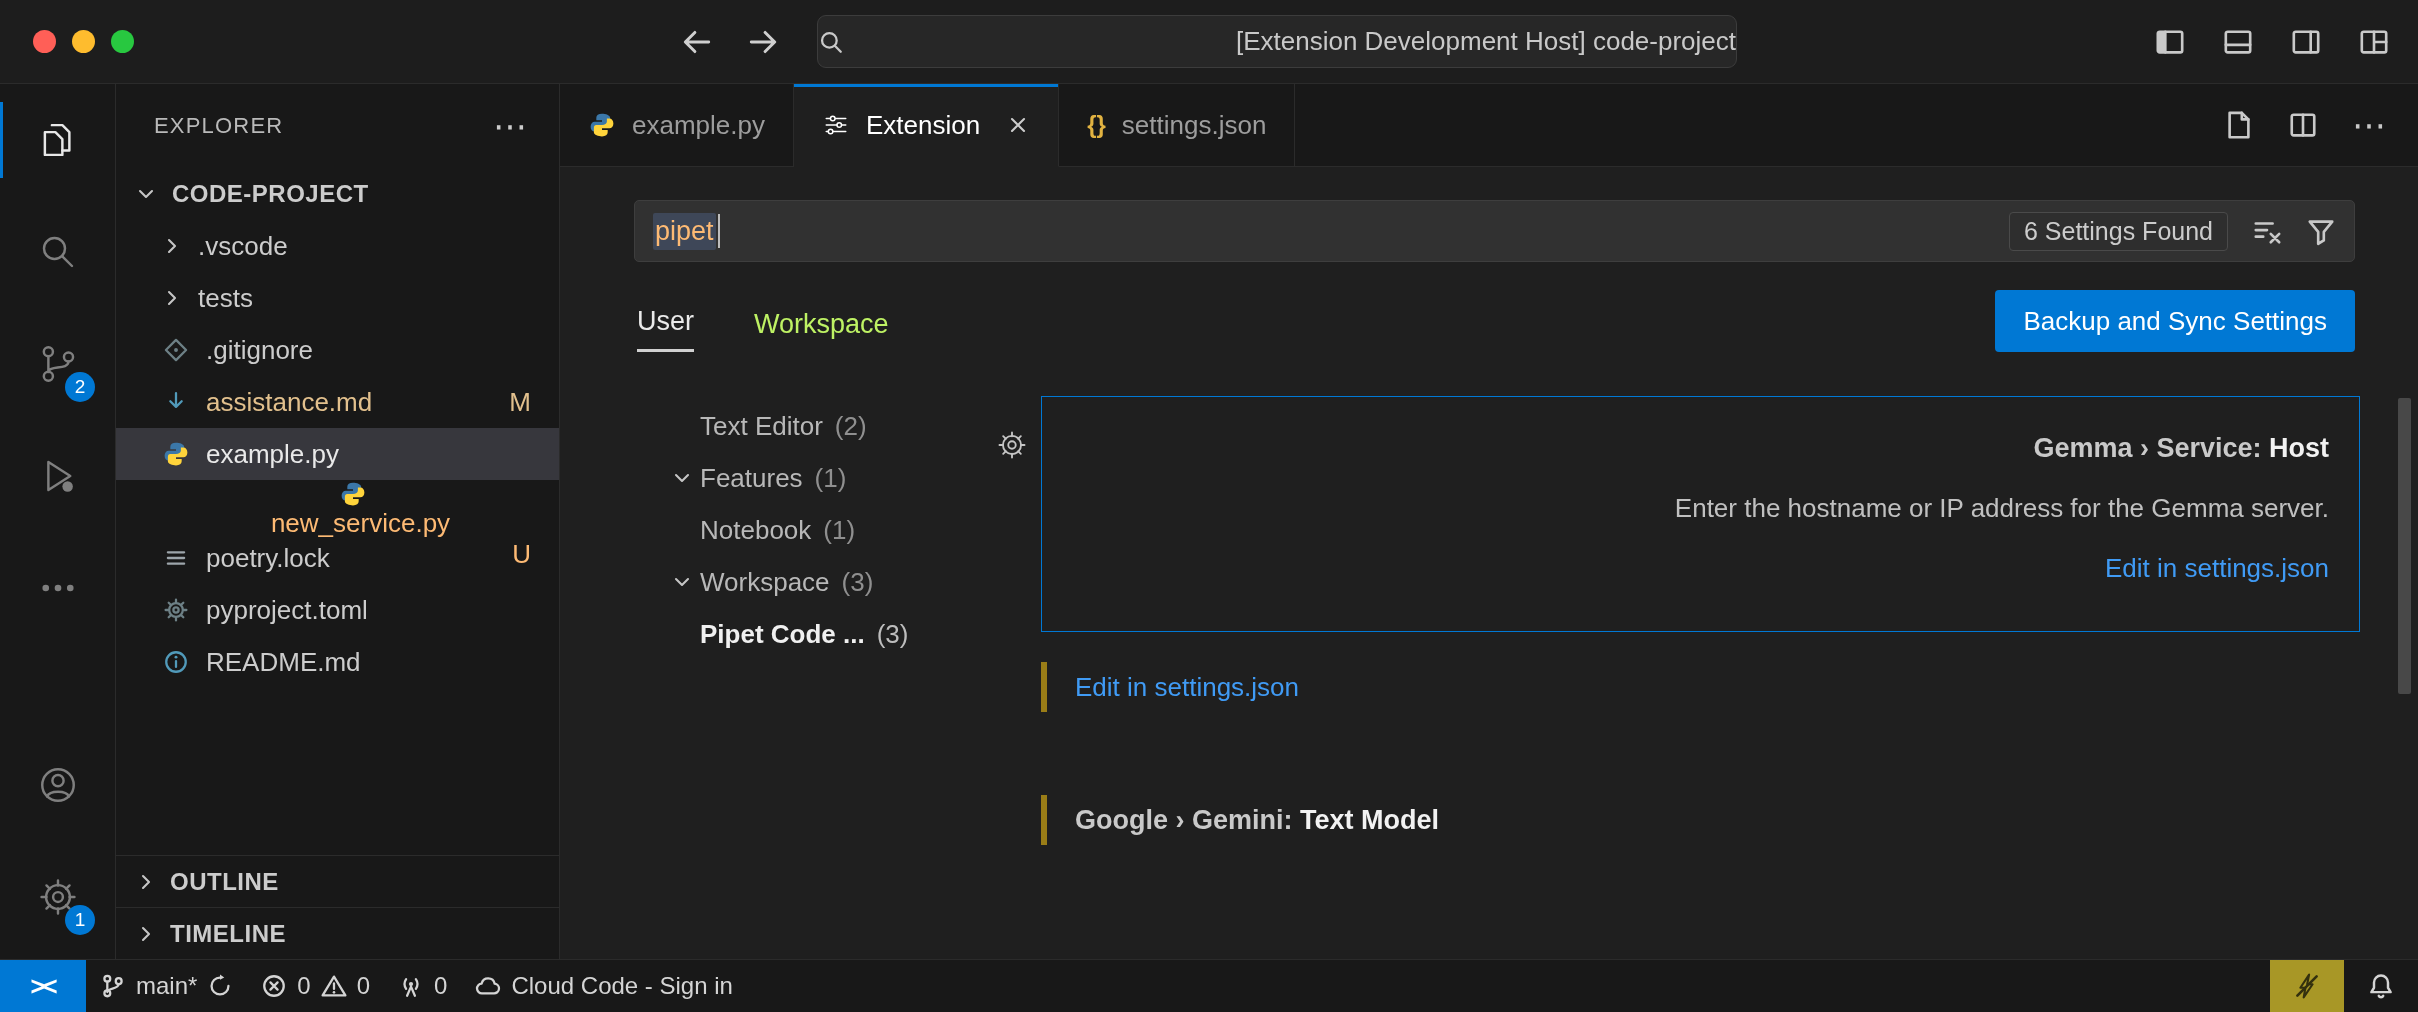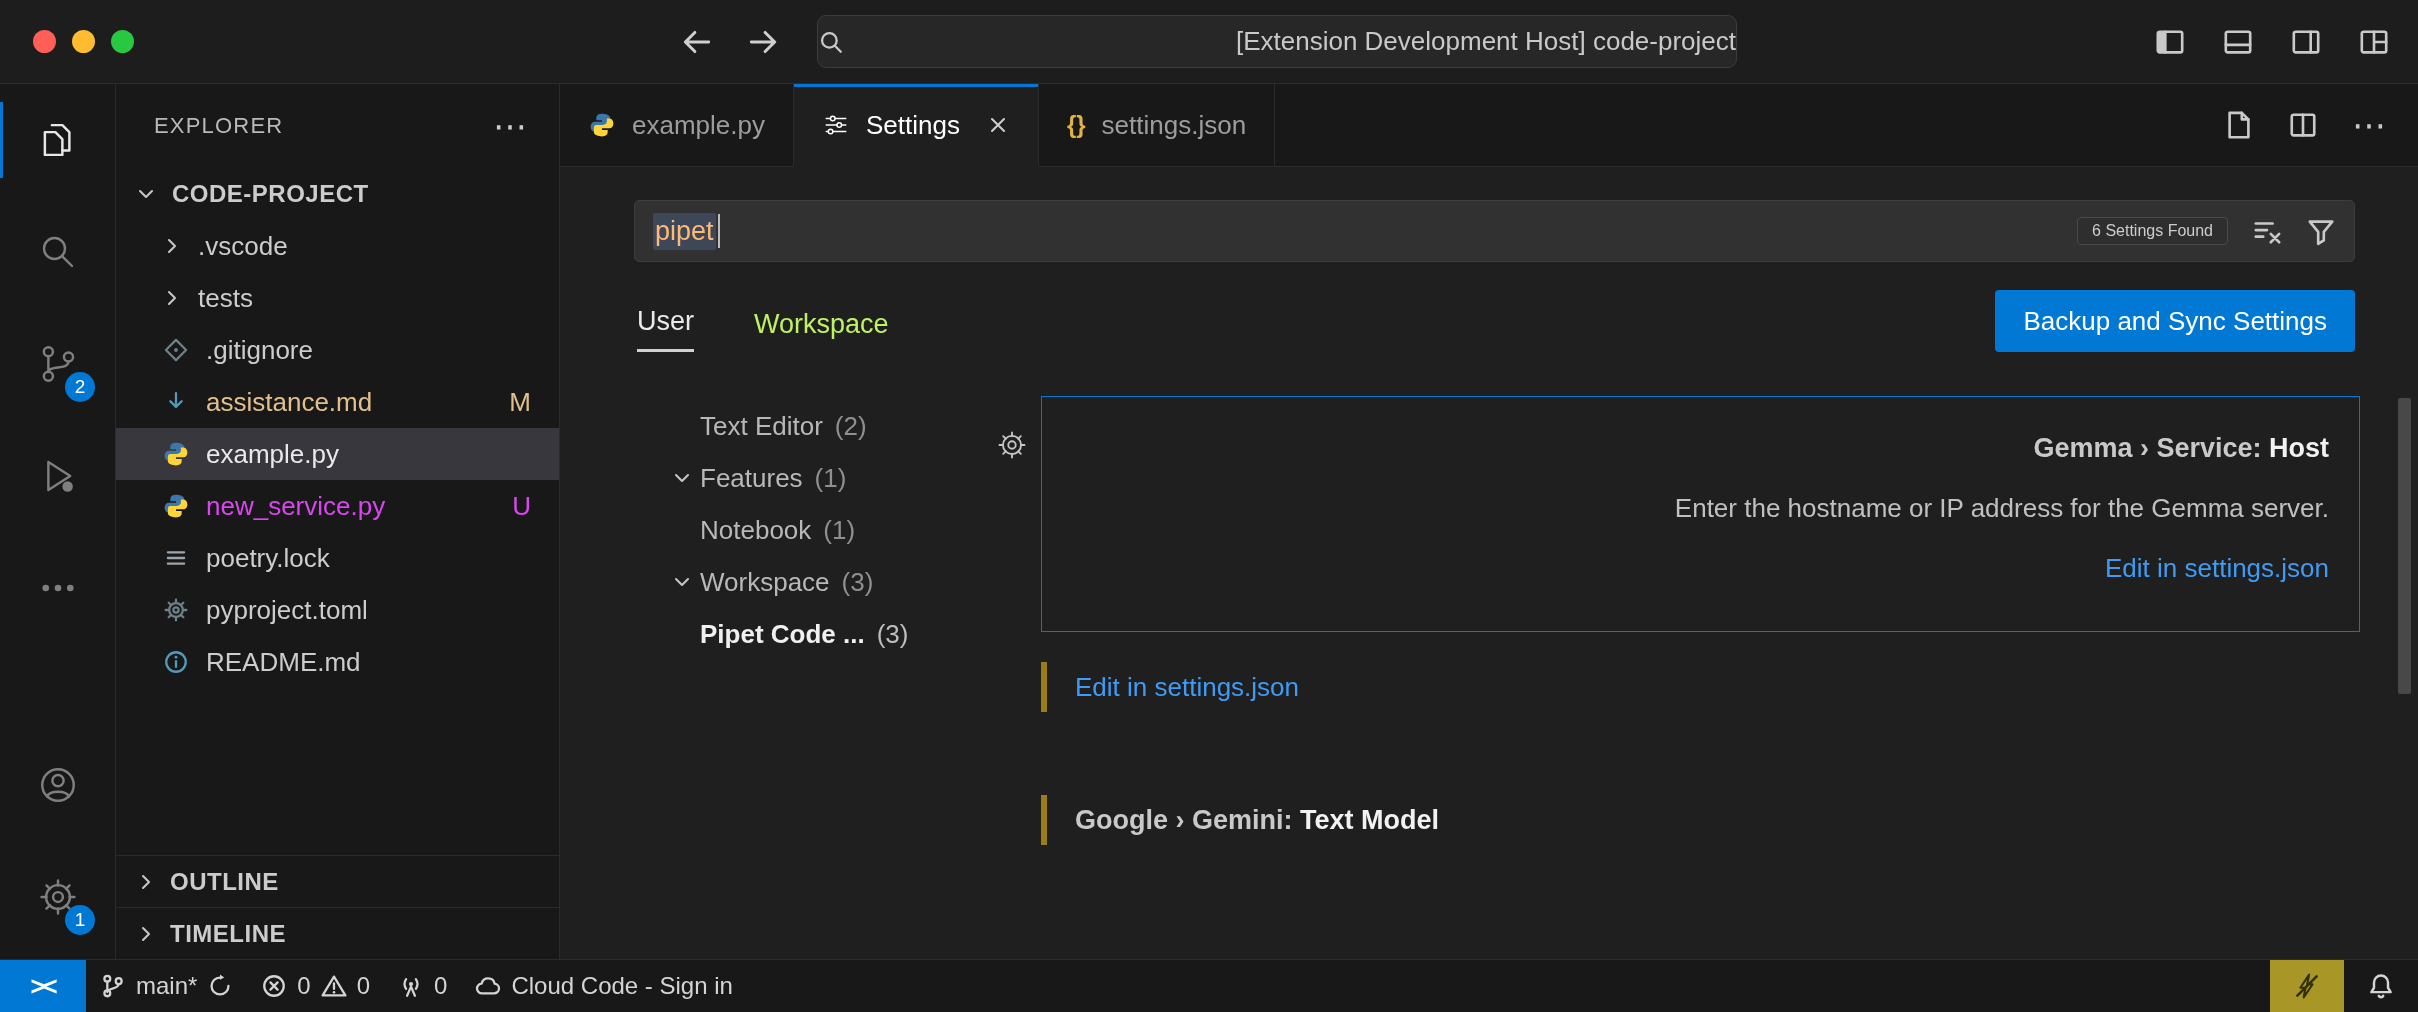--- a/index.html
+++ b/index.html
@@ -46,21 +46,21 @@
   .tree-row.selected { background:#37373d; color:#e9e9e9; }
   .tree-row .chev { width:24px; height:24px; margin-right:14px; color:#c5c5c5; flex:0 0 auto; }
   .tree-row .chev svg { width:24px; height:24px; }
   .root-row { padding-left:18px; font-weight:700; font-size:24px; letter-spacing:0.5px; }
   .folder-row { padding-left:44px; }
   .file-row { padding-left:46px; }
   .ficon { width:28px; height:28px; margin-right:16px; display:flex; align-items:center; justify-content:center; flex:0 0 auto; }
   .ficon svg { width:26px; height:26px; }
   .git-badge { margin-left:auto; margin-right:28px; font-size:26px; }
   .row-modified, .row-modified .git-badge { color:#e2c08d; }
-  .row-untracked, .row-untracked .git-badge { color:#d946ef; }
+  .row-untracked, .row-untracked .git-badge { color:#fdba74;flex-direction:column; }
   .sb-bottom { position:absolute; left:0; right:0; bottom:0; }
   .section-row { height:52px; border-top:1px solid #2b2b2b; display:flex; align-items:center; padding-left:18px;
     font-weight:700; font-size:24px; color:#cccccc; cursor:pointer; letter-spacing:0.5px; }
   .section-row .chev { width:24px; height:24px; margin-right:12px; color:#c5c5c5; }
 
   
   .editor { flex:1; display:flex; flex-direction:column; min-width:0; }
   .tabsbar { height:83px; background:#181818; border-bottom:1px solid #2b2b2b; display:flex; align-items:stretch; }
   .tab { display:flex; align-items:center; gap:16px; padding:0 28px; font-size:26px; color:#9d9d9d;
     background:#181818; border-right:1px solid #2b2b2b; position:relative; cursor:pointer; }
@@ -76,21 +76,21 @@
   .tab-actions .more { font-size:34px; letter-spacing:2px; }
 
   
   .settings-body { flex:1; position:relative; background:#1f1f1f; overflow:hidden; }
   .search-box { position:absolute; left:74px; top:33px; width:1721px; height:62px; background:#313131;
     border:1px solid #3e3e3e; border-radius:5px; display:flex; align-items:center; padding:0 18px; cursor:text; }
   .search-text { font-size:27px; color:#fdba74; display:flex; align-items:center; }
   .search-text .sel { background:#3e4758; padding:3px 2px; border-radius:2px; }
   .caret { width:2px; height:34px; background:#bdbdbd; margin-left:2px; }
   .search-meta { margin-left:auto; display:flex; align-items:center; gap:24px; color:#c9c9c9; }
-  .results-badge { background:#2e2e2e; border:1px solid #4a4a4a; border-radius:4px; padding:4px 14px; font-size:16px; color:#cccccc; }
+  .results-badge { background:#2e2e2e; border:1px solid #4a4a4a; border-radius:4px; padding:4px 14px; font-size:25px; color:#cccccc; }
   .search-meta svg { width:30px; height:30px; }
 
   .scope-row { position:absolute; left:77px; top:123px; height:62px; display:flex; align-items:flex-end; gap:60px; font-size:27px; }
   .scope-tab { padding-bottom:12px; color:#bef264; cursor:pointer; }
   .scope-tab.active { color:#eaeaea; border-bottom:3px solid #d0d0d0; }
   .backup-btn { position:absolute; right:63px; top:123px; height:62px; padding:0 28px; background:#0078d4; color:#ffffff;
     font-size:26px; border:none; border-radius:4px; display:flex; align-items:center; cursor:pointer; font-family:inherit; }
 
   .toc { position:absolute; left:94px; top:233px; width:370px; font-size:26px; color:#b8b8b8; }
   .toc-row { height:52px; display:flex; align-items:center; cursor:pointer; }
@@ -395,21 +395,21 @@
         </div>
         <div class="tab active">
           <span class="ticon">
             <svg viewBox="0 0 24 24" class="st" stroke-width="1.6">
                 <path d="M3 6h18M3 12h18M3 18h18"></path>
                 <circle cx="9" cy="6" r="2.1" fill="#1f1f1f"></circle>
                 <circle cx="15" cy="12" r="2.1" fill="#1f1f1f"></circle>
                 <circle cx="7" cy="18" r="2.1" fill="#1f1f1f"></circle>
               </svg>
           </span>
-          <span>Settings</span>
+          <span>Extension</span>
           <span class="close">
             <svg viewBox="0 0 16 16" class="st">
                 <path d="M4 4l8 8M12 4l-8 8"></path>
               </svg>
           </span>
         </div>
         <div class="tab">
           <span class="braces">{}</span>
           <span>settings.json</span>
         </div>

